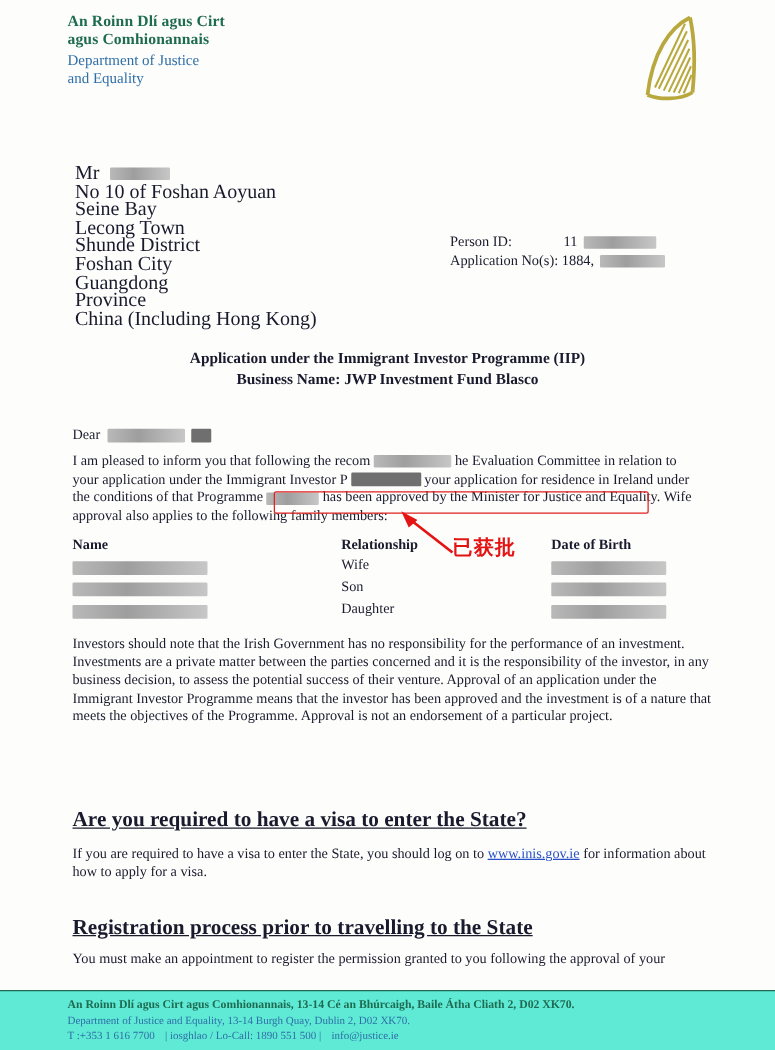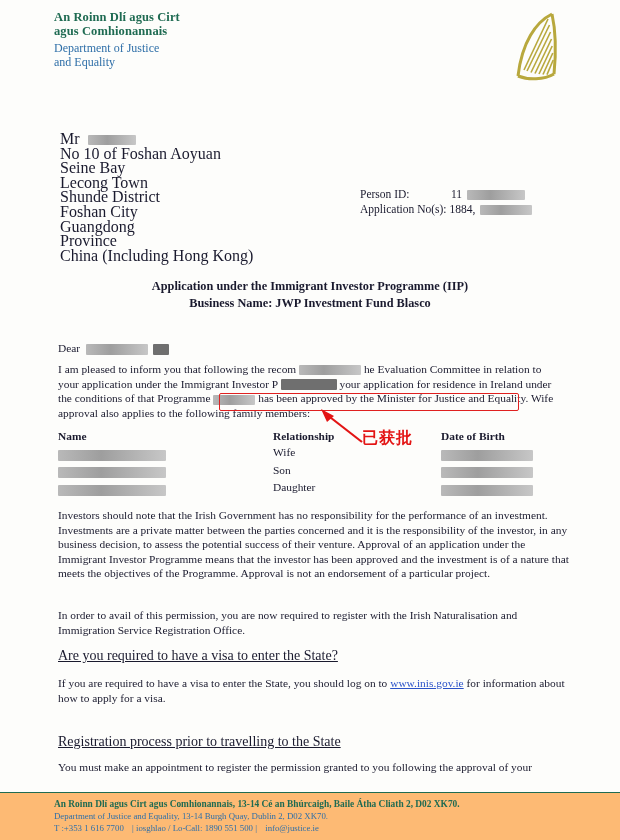--- a/index.html
+++ b/index.html
@@ -137,22 +137,22 @@
   #salutation { top: 341px; }
   #para1 { top: 362px; }
   #para-investors { top: 508px; }
   #para-avail { top: 608px; }
   #para-visa { top: 676px; }
   #para-appointment { top: 760px; }
 
   .underline-head {
     position: absolute;
     left: 58px;
-    font-size: 14px;
-    font-weight: normal;
+    font-size: 17px;
+    font-weight: bold;
     text-decoration: underline;
     line-height: 14.6px;
   }
   #head-visa { top: 649px; }
   #head-registration { top: 735px; }
 
   .link { color: #2a52c8; text-decoration: underline; }
 
   
   .fam {
@@ -199,21 +199,21 @@
     height: 36px;
   }
 
   
   .footer {
     position: absolute;
     left: 0;
     bottom: 0;
     width: 620px;
     border-top: 1.4px solid #1f6b52;
-    background: #fdba74;
+    background: #5eead4;
     padding: 5px 0 6px 0;
   }
   .footer-inner {
     padding-left: 54px;
     padding-right: 20px;
   }
   .f1 {
     color: #1f6b52;
     font-weight: bold;
     font-size: 9.4px;
@@ -349,21 +349,20 @@
 
     <div class="fam-row">
       <span class="nm"><span class="redact" style="width:108px;height:11px;"></span></span>
       <span class="rel">Daughter</span>
       <span class="dob"><span class="redact" style="width:92px;height:11px;"></span></span>
     </div>
   </div>
 
   <div class="body-text" id="para-investors">Investors should note that the Irish Government has no responsibility for the performance of an investment. Investments are a private matter between the parties concerned and it is the responsibility of the investor, in any business decision, to assess the potential success of their venture. Approval of an application under the Immigrant Investor Programme means that the investor has been approved and the investment is of a nature that meets the objectives of the Programme. Approval is not an endorsement of a particular project.</div>
 
-  <div class="body-text" id="para-avail">In order to avail of this permission, you are now required to register with the Irish Naturalisation and Immigration Service Registration Office.</div>
 
   <div class="underline-head" id="head-visa">Are you required to have a visa to enter the State?</div>
 
   <div class="body-text" id="para-visa">
     <span>If you are required to have a visa to enter the State, you should log on to</span>
     <a class="link" href="#">www.inis.gov.ie</a>
     <span>for information about how to apply for a visa.</span>
   </div>
 
   <div class="underline-head" id="head-registration">Registration process prior to travelling to the State</div>

